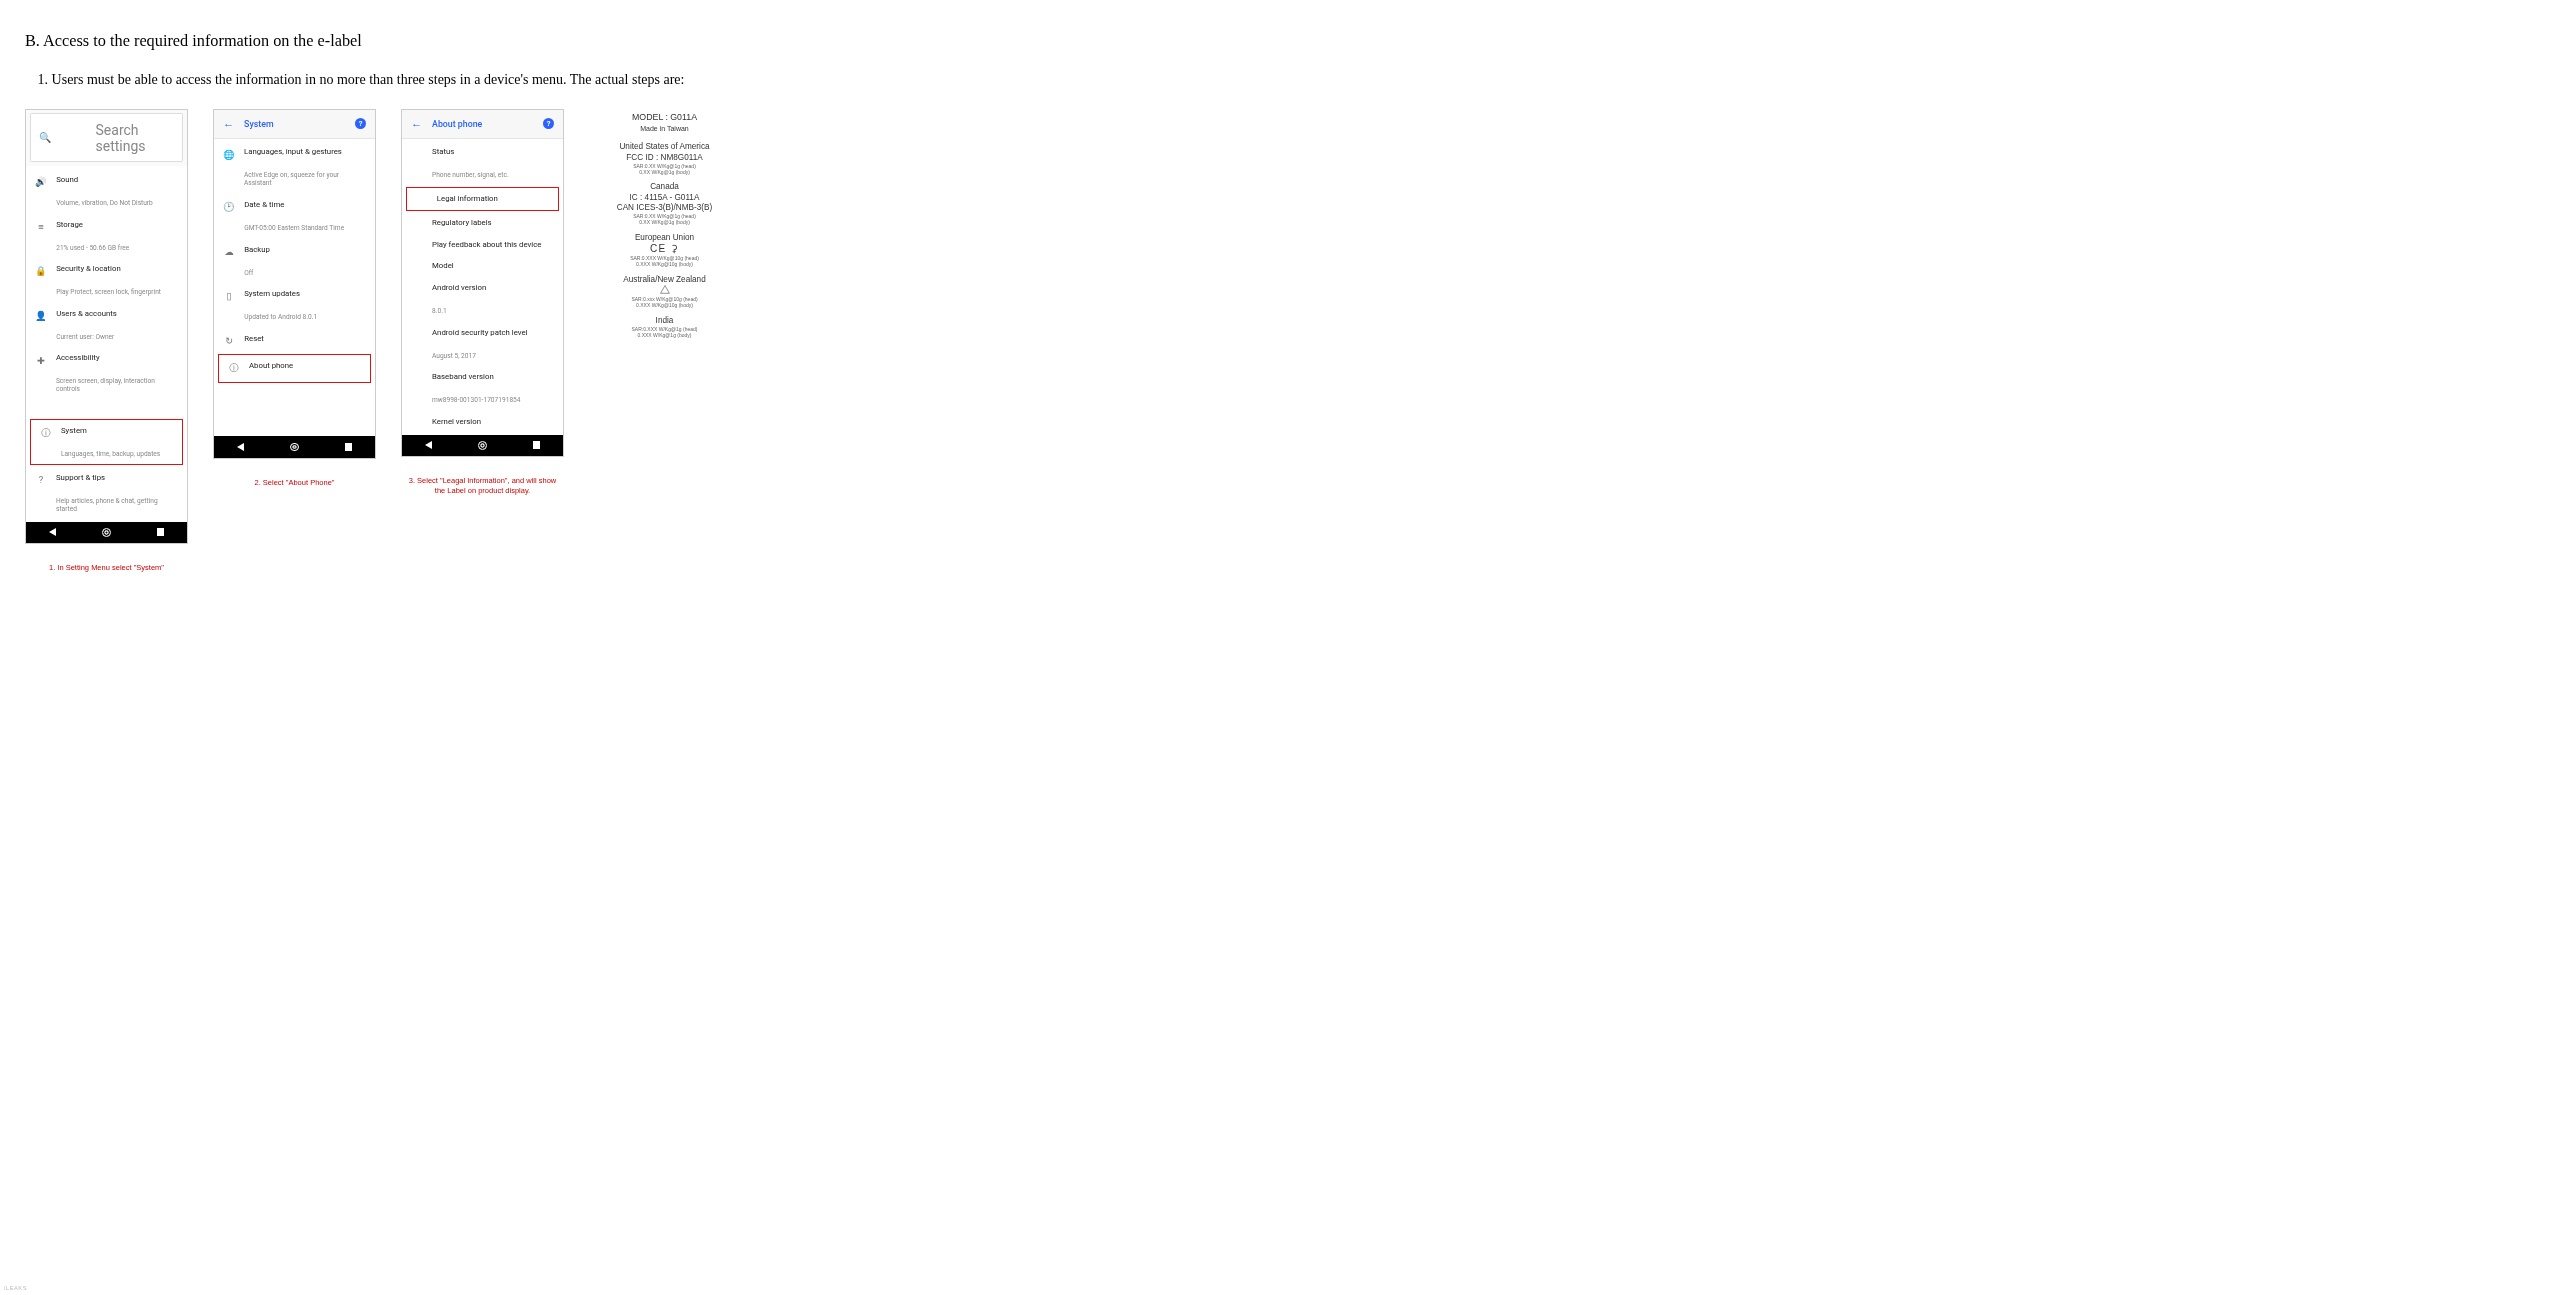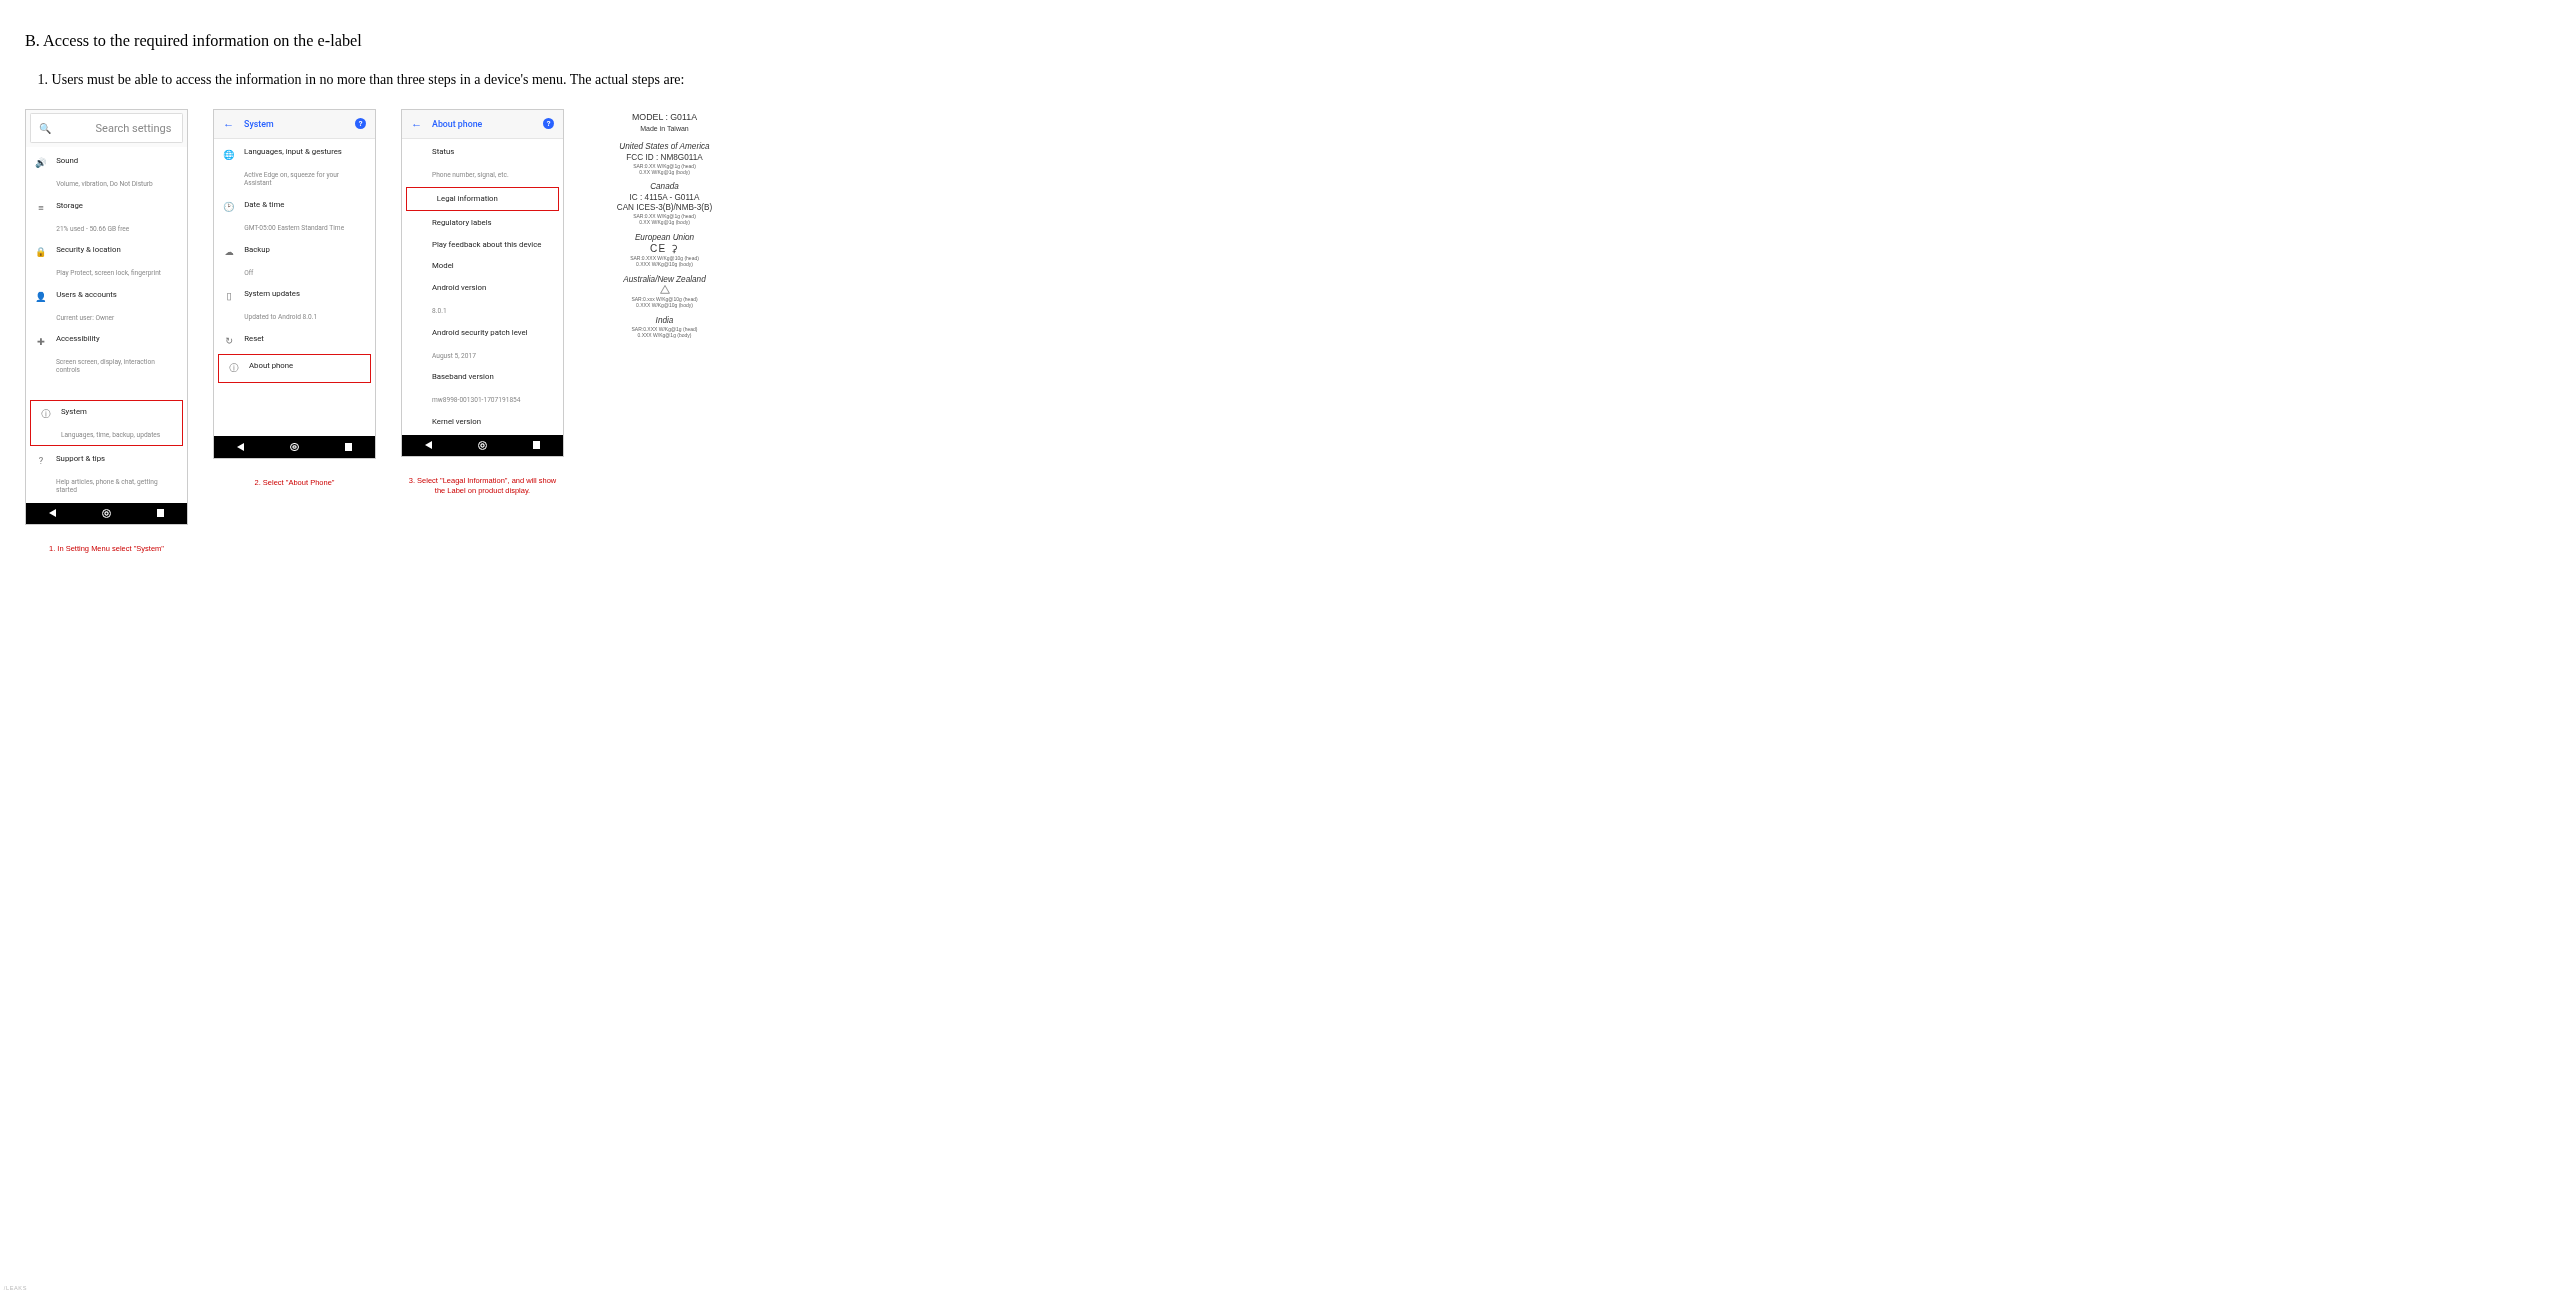--- a/index.html
+++ b/index.html
@@ -8,38 +8,38 @@
   .instruction { font-size: 14px; font-family: "Times New Roman", serif; margin: 0 12.6px 19px 12.6px; line-height:1.4; max-width:741px; text-align: justify; }
   .row { display: flex; align-items: flex-start; gap: 25px; flex-wrap: nowrap; justify-content:flex-start; }
   .col { display:flex; flex-direction: column; align-items:center; }
   .phone { width: 163px; border: 0.6px solid #ccc; background:#fafafa; display:flex; flex-direction:column; font-family: Roboto, Arial, sans-serif; }
   .phone-header { display:flex; align-items:center; justify-content:space-between; padding: 7.5px 8.8px; background:#f7f7f7; border-bottom:0.6px solid #e5e5e5; }
   .phone-header .title { color:#2962ff; font-size:8.8px; font-weight:500; }
   .back-arrow { color:#2962ff; font-size:11.3px; font-weight:bold; }
   .help-circle { width:11.3px; height:11.3px; border-radius:50%; background:#2962ff; color:#fff; display:flex; align-items:center; justify-content:center; font-size:7.5px; font-weight:bold; }
   .search-bar { display:flex; align-items:center; gap:7.5px; padding:7.5px 8.8px; background:#fff; border:0.6px solid #ddd; margin:3.8px; border-radius:1.3px; }
   .search-bar .mag { color:#2962ff; font-size:10px; }
-  .search-bar .ph { color:#888; font-size:11px;padding-left:36px; }
+  .search-bar .ph { color:#888; font-size:14px;padding-left:36px; }
   .phone-body { flex:1; background:#fff; padding: 2.5px 0; }
   .item { display:flex; align-items:flex-start; gap:8.8px; padding:6.3px 8.8px; }
   .item .icon { width:12.6px; font-size:9.4px; color:#757575; margin-top:1.3px; text-align:center; }
   .item .txt .t { font-size:7.8px; color:#222; }
   .item .txt .s { font-size:6.6px; color:#888; margin-top:15px; }
   .item.highlight { border:0.9px solid #d11; margin:1.3px 3.8px; }
   .item.no-icon { padding-left: 30px; }
   .spacer { height: 17.6px; }
   .nav-bar { height:21.3px; background:#000; display:flex; align-items:center; justify-content:space-around; }
   .nav-tri { width:0; height:0; border-top:4.4px solid transparent; border-bottom:4.4px solid transparent; border-right:7.5px solid #fff; }
   .nav-circ { width:8.8px; height:8.8px; border:1.3px solid #fff; border-radius:50%; box-shadow: inset 0 0 0 1.3px #000, inset 0 0 0 2.5px #fff; }
   .nav-sq { width:7.5px; height:7.5px; background:#fff; }
   .caption { color:#c00; font-size:7.5px; margin-top:19px; text-align:center; max-width:151px; line-height:1.4; }
   .elabel { width:151px; font-size:7px; color:#333; text-align:center; padding-top:3.8px; }
   .elabel .model { font-size:8.8px; font-weight:500; margin-bottom:3px;}
   .elabel .made { margin-bottom:10px; }
-  .elabel .region { font-size:8.2px; margin-top:7.5px; margin-bottom:1.3px;font-style:italic; }
+  .elabel .region { font-size:8.2px; margin-top:7.5px; margin-bottom:1.3px; }
   .elabel .big { font-size:8.2px; margin-bottom:1.3px;}
   .elabel .sar { font-size:5px; color:#666; line-height:1.2; margin:1.3px 0 2.5px; }
   .elabel .ce { font-size:10px; letter-spacing:1.3px;text-align:center; }
   .elabel .tri { display:inline-flex; width:10px;height:8.8px; align-items:center; justify-content:center; }
   .elabel .tri svg { width:10px; height:8.8px; }
   .watermark { position:fixed; bottom:3.8px; left:3.8px; font-size:5.6px; color:#bbb; letter-spacing:0.6px;}
 </style>
 </head>
 <body>
 

